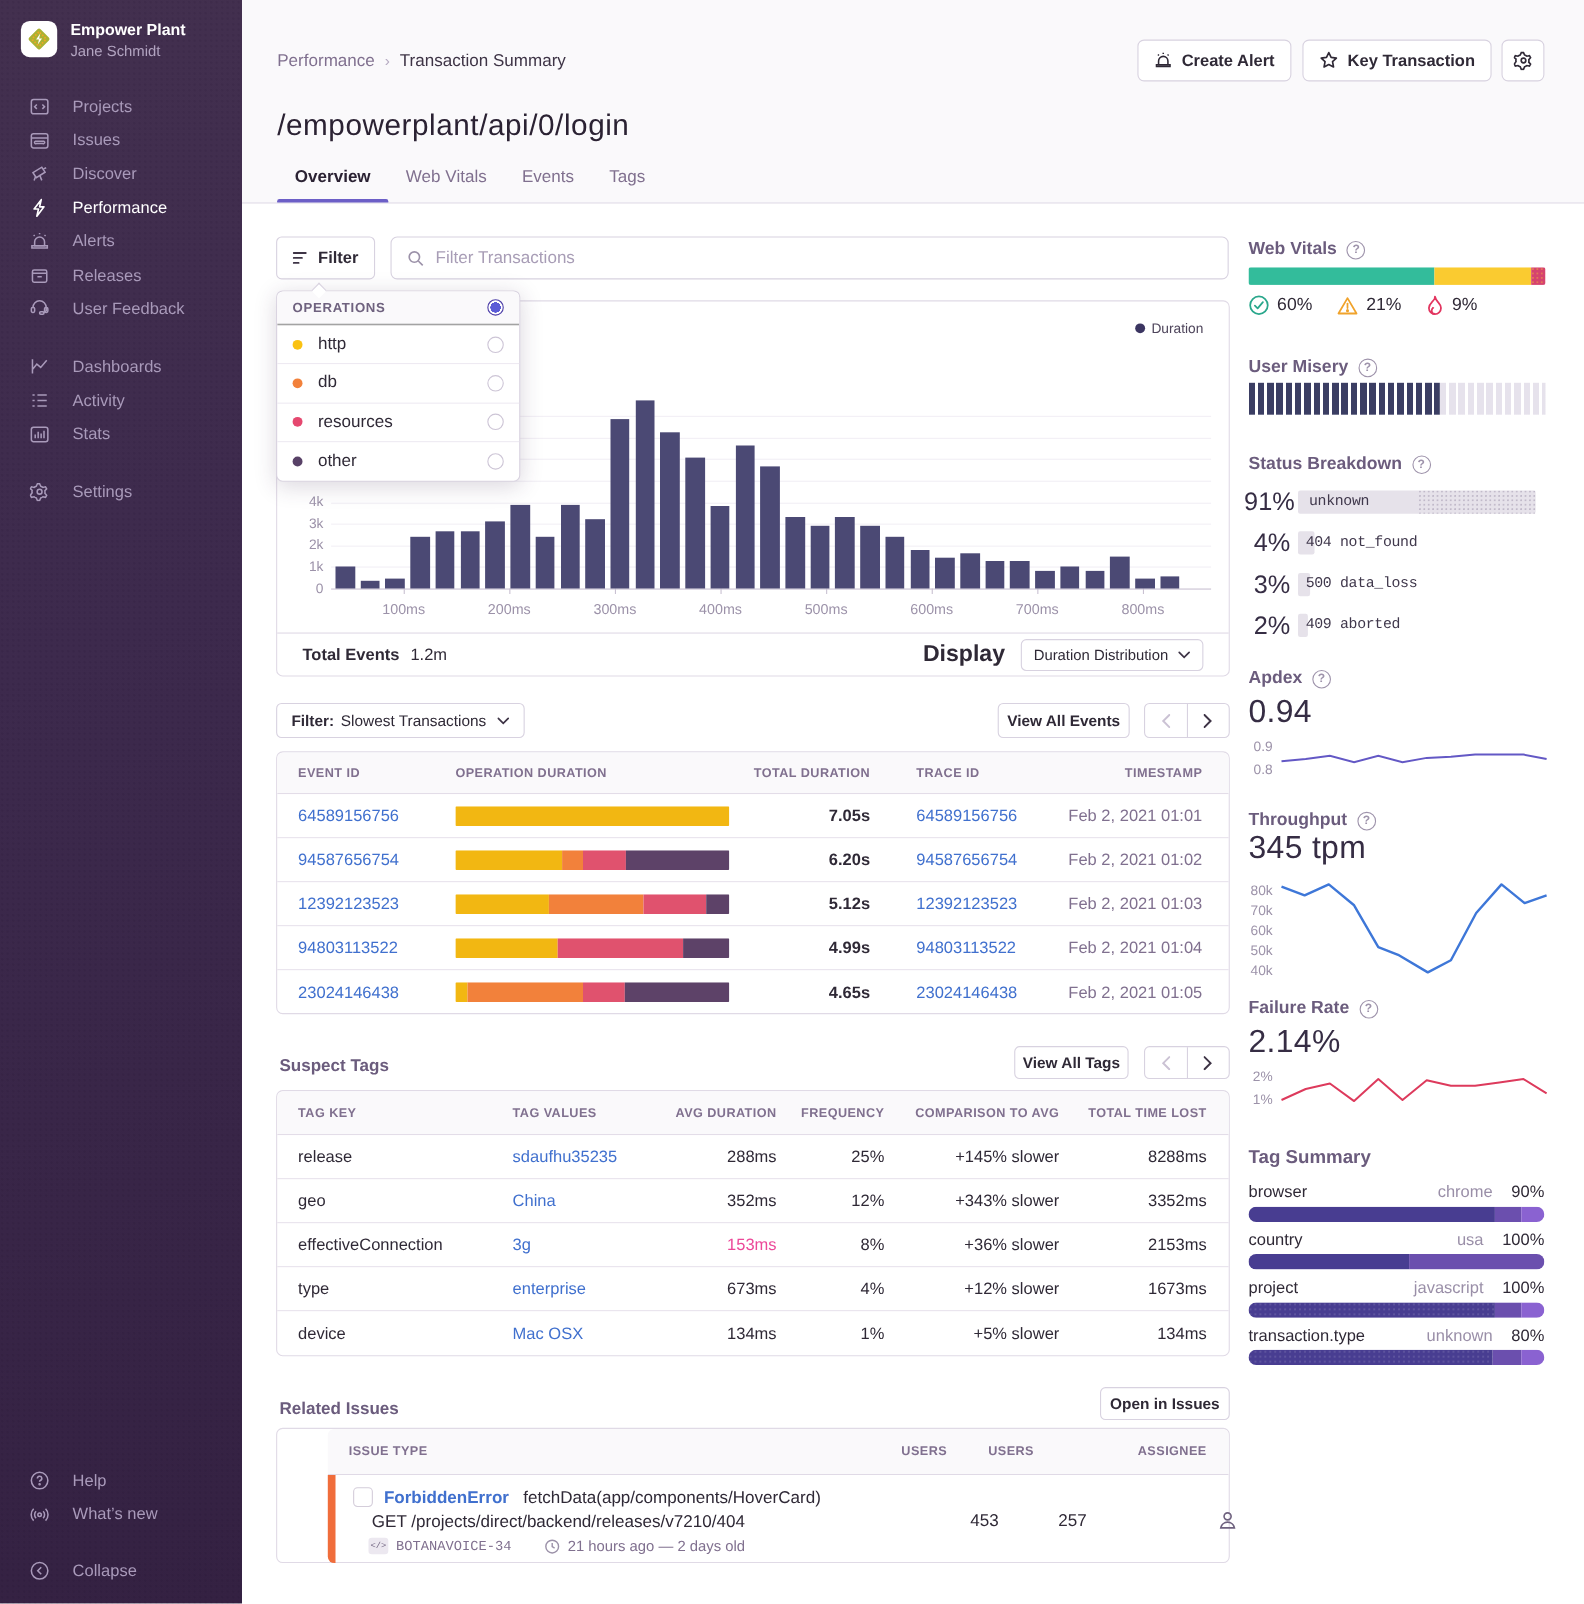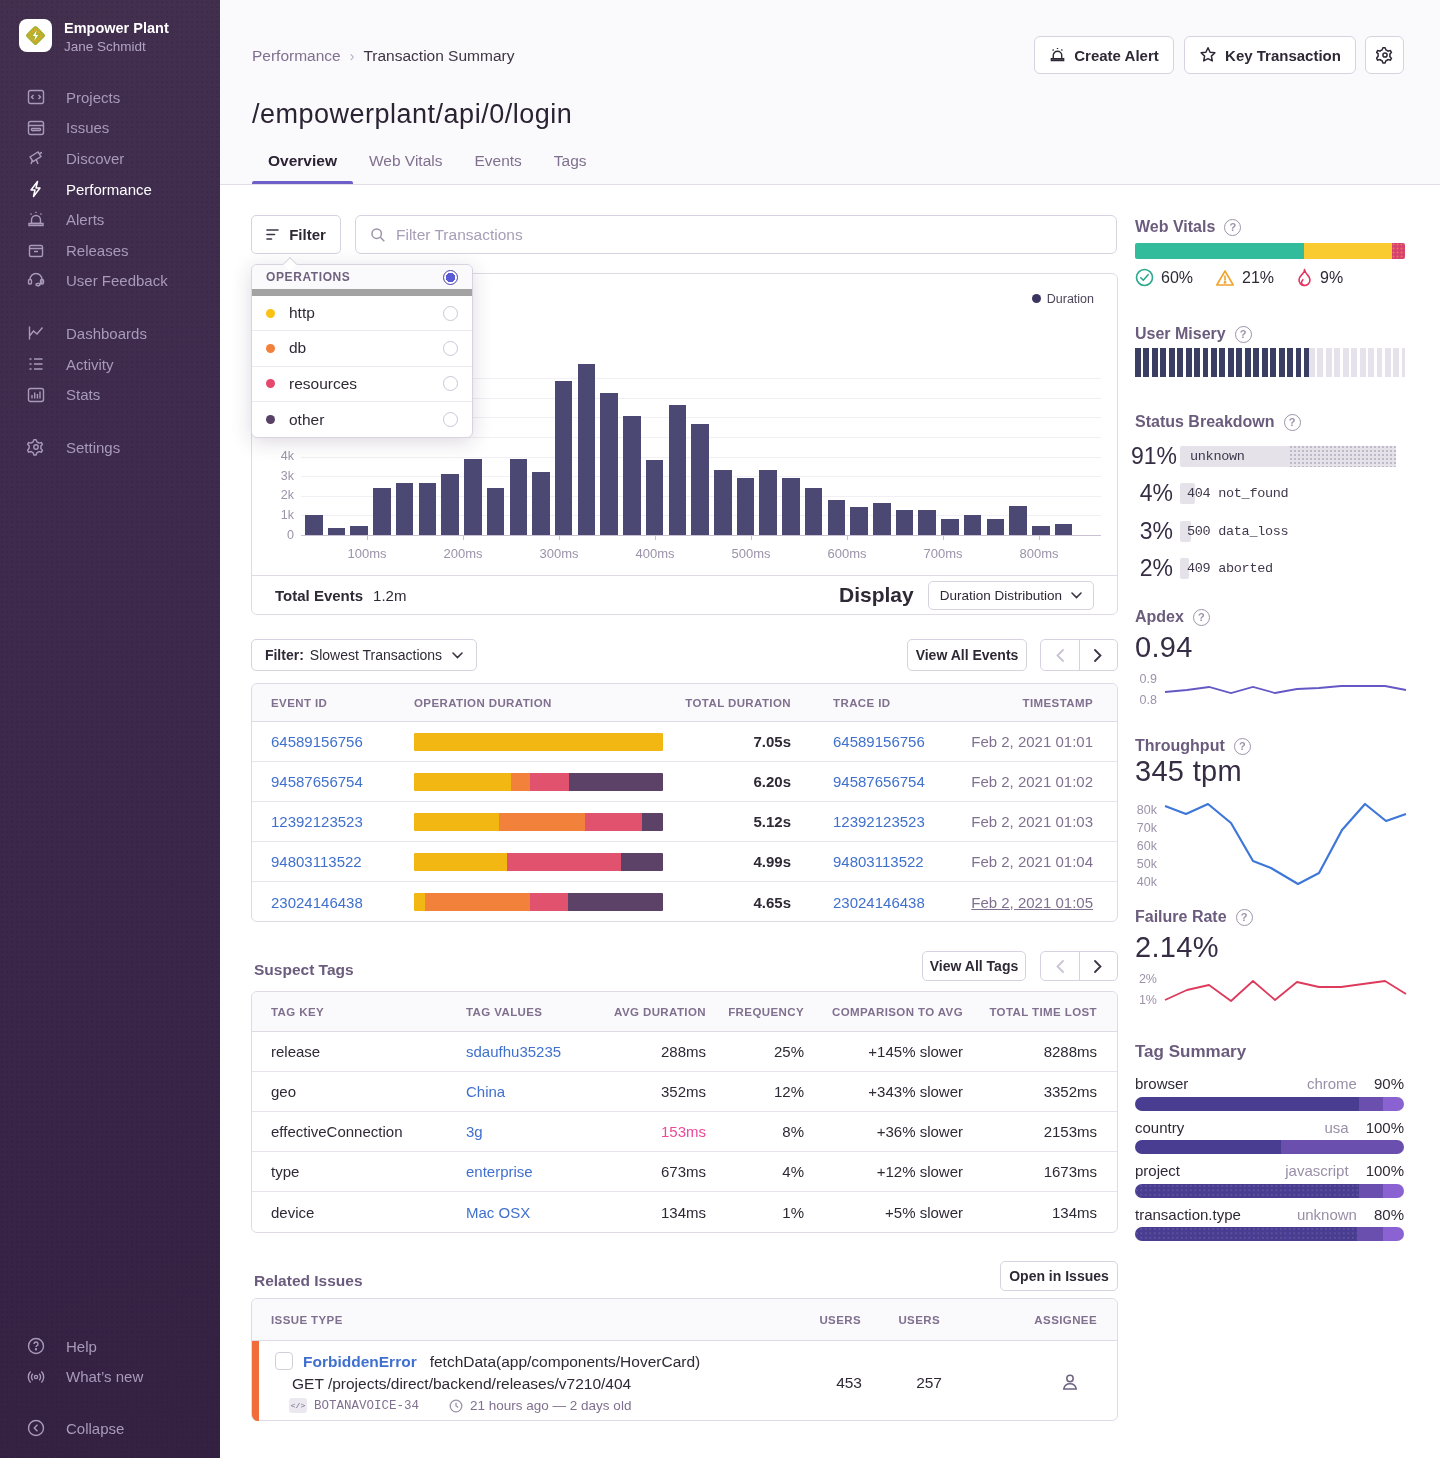--- a/index.html
+++ b/index.html
@@ -50,21 +50,21 @@
 .bar { position:absolute; width:17.5px; background:#4b4974; z-index:2; }
 .ylab { position:absolute; width:40px; text-align:right; font-size:12.5px; color:#9c92a9; }
 .xlab { position:absolute; width:60px; text-align:center; font-size:13px; color:#9c92a9; top:272px; }
 .xtick { position:absolute; width:1px; height:5px; background:#c9c1d2; top:261px; }
 #chart-footer { position:absolute; left:0; right:0; bottom:0; height:39px; border-top:1px solid #e0dae6; display:flex; align-items:center; padding:0 23px; }
 .legend { position:absolute; right:23px; top:18px; font-size:12.5px; color:#4e455b; }
 .legend .dot { display:inline-block; width:9px; height:9px; border-radius:50%; background:#3b3561; margin-right:6px; }
 
 
 #dropdown { position:absolute; left:251px; top:264px; width:222px; background:#fff; border:1px solid #d9d3e0; border-radius:6px; box-shadow:0 4px 20px rgba(60,40,80,.18); z-index:20; }
-#dropdown .dd-head { height:31px; background:#faf9fb; border-bottom:7px solid #a3a3a3; border-radius:6px 6px 0 0; display:flex; align-items:center; padding:0 14px; font-size:12px; font-weight:bold; letter-spacing:.6px; color:#6f627f; }
+#dropdown .dd-head { height:31px; background:#faf9fb; border-bottom:2px solid #a3a3a3; border-radius:6px 6px 0 0; display:flex; align-items:center; padding:0 14px; font-size:12px; font-weight:bold; letter-spacing:.6px; color:#6f627f; }
 #dropdown .dd-item { height:35.3px; display:flex; align-items:center; padding:0 14px; font-size:15.5px; color:#2f2936; border-bottom:1px solid #eeeaf2; }
 #dropdown .dd-item:last-child { border-bottom:none; }
 .cdot { width:9px; height:9px; border-radius:50%; margin-right:14px; flex:none; }
 .radio { width:15px; height:15px; border-radius:50%; border:1.5px solid #cdc5d6; margin-left:auto; flex:none; background:#fff; }
 .radio.on { border:1.5px solid #4d3ea8; background:radial-gradient(circle,#5b5bd6 0 4.6px, #fff 4.8px); }
 
 
 .trow { display:flex; align-items:center; border-bottom:1px solid #e8e3ed; font-size:15px; }
 .trow:last-child { border-bottom:none; }
 
@@ -376,21 +376,21 @@
 <div style="width:249px;">
               <div style="display:flex; height:18px; width:249px; border-radius:1px; overflow:hidden;">
                 <div style="width:11.0px; background:#f2b712;"></div>
                 <div style="width:104.6px; background:#f2813b;"></div>
                 <div style="width:38.8px; background:#e0526e;"></div>
                 <div style="width:94.6px; background:#5d4268;"></div>
               </div>
             </div>
 <div style="width:128px; text-align:right; font-weight:bold; color:#2f2936;">4.65s</div>
 <div style="width:110px; margin-left:42px;"><span class="link">23024146438</span></div>
-<div style="flex:1; text-align:right; color:#80708f;text-decoration:underline;">Feb 2, 2021 01:05</div>
+<div style="flex:1; text-align:right; color:#80708f;">Feb 2, 2021 01:05</div>
 </div>
         </div>
     </div>
 
     <div class="abs" style="left:254px; top:961px; font-size:15.5px; font-weight:bold; color:#6b5c7d;">Suspect Tags</div>
     <div class="btn" style="left:922px; top:951px; width:104px; height:30px;">View All Tags</div>
     <div class="abs" style="left:1040px; top:951px; width:78px; height:30px; background:#fff; border:1px solid #d8d2e0; border-radius:5px; display:flex;">
       <div style="flex:1; display:flex; align-items:center; justify-content:center; border-right:1px solid #d8d2e0;">
           <svg width="8" height="13" viewBox="0 0 8 13">
             <path d="M7 1L1.5 6.5L7 12" fill="none" stroke="#cbc2d4" stroke-width="1.8" stroke-linecap="round"></path>
@@ -450,21 +450,21 @@
 <div style="width:115px; text-align:right; color:#2f2936;">134ms</div>
 <div style="width:98px; text-align:right; color:#2f2936;">1%</div>
 <div style="width:159px; text-align:right; color:#2f2936;">+5% slower</div>
 <div style="flex:1; text-align:right; color:#2f2936;">134ms</div>
 </div>
         </div>
     </div>
 
     <div class="abs" style="left:254px; top:1272px; font-size:15.5px; font-weight:bold; color:#6b5c7d;">Related Issues</div>
     <div class="btn" style="left:1000px; top:1261px; width:118px; height:30px;">Open in Issues</div>
-    <div class="panel" style="left:251px; top:1298px; width:867px; height:123px;">
+    <div class="panel" style="left:251px; top:1298px; width:867px; height:123px;padding-left:46px;">
       <div class="thead" style="height:42px; padding:0 20px 0 19px;">
         <div style="flex:1;">ISSUE TYPE</div>
         <div style="width:80px; text-align:right;">USERS</div>
         <div style="width:79px; text-align:right; margin-right:0;">USERS</div>
         <div style="width:157px; text-align:right;">ASSIGNEE</div>
       </div>
       <div style="position:relative; height:80px;">
         <div class="abs" style="left:0; top:0; width:7px; height:80px; background:#f06d3b; border-radius:0 0 0 6px;"></div>
         <div class="abs" style="left:23px; top:11px; width:18px; height:18px; border:1.5px solid #d4cdda; border-radius:4px; background:#fff;"></div>
         <div class="abs" style="left:51px; top:12px; font-size:15.5px;"><span style="color:#4070ce; font-weight:bold;">ForbiddenError</span><span style="margin-left:13px; color:#2f2936;">fetchData(app/components/HoverCard)</span></div>

